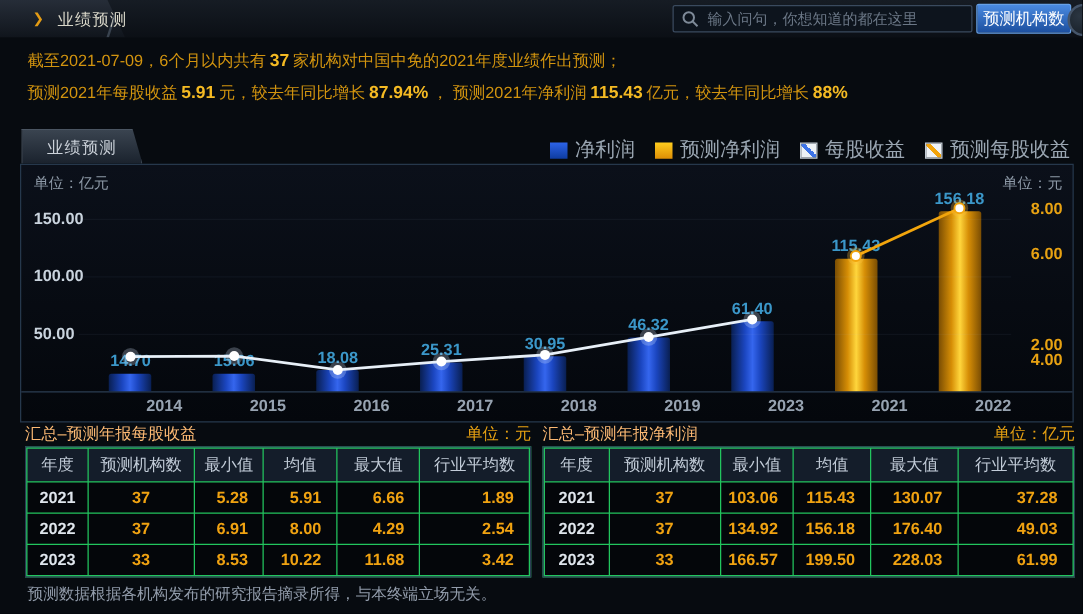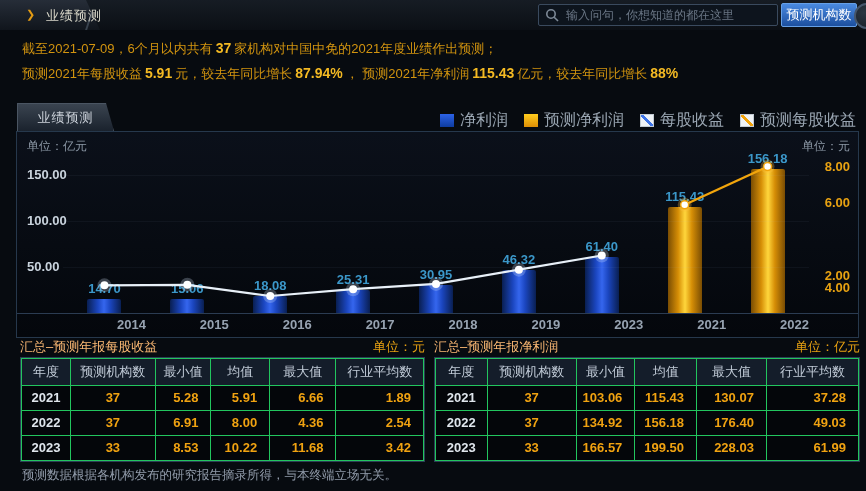--- a/index.html
+++ b/index.html
@@ -206,21 +206,21 @@
       <div class="cell year">2021</div>
       <div class="cell cnt">37</div>
       <div class="cell num">5.28</div>
       <div class="cell num">5.91</div>
       <div class="cell num">6.66</div>
       <div class="cell num">1.89</div>
       <div class="cell year">2022</div>
       <div class="cell cnt">37</div>
       <div class="cell num">6.91</div>
       <div class="cell num">8.00</div>
-      <div class="cell num">4.36</div>
+      <div class="cell num">4.29</div>
       <div class="cell num">2.54</div>
       <div class="cell year">2023</div>
       <div class="cell cnt">33</div>
       <div class="cell num">8.53</div>
       <div class="cell num">10.22</div>
       <div class="cell num">11.68</div>
       <div class="cell num">3.42</div>
     </div>
 
   <div class="tbl-title" style="left:434px;">汇总–预测年报净利润</div>

